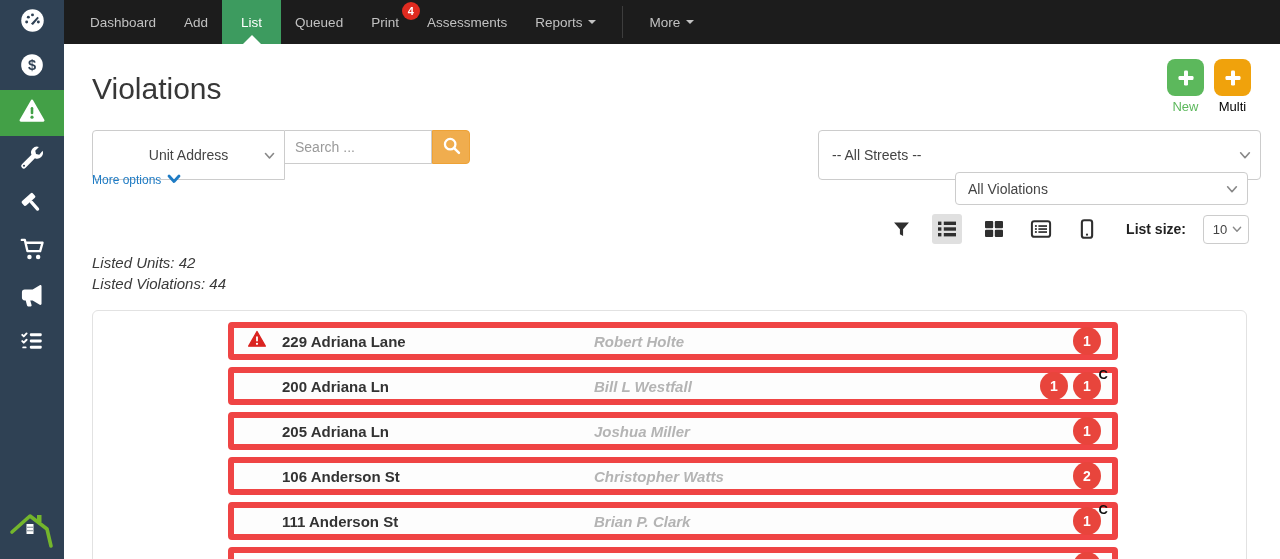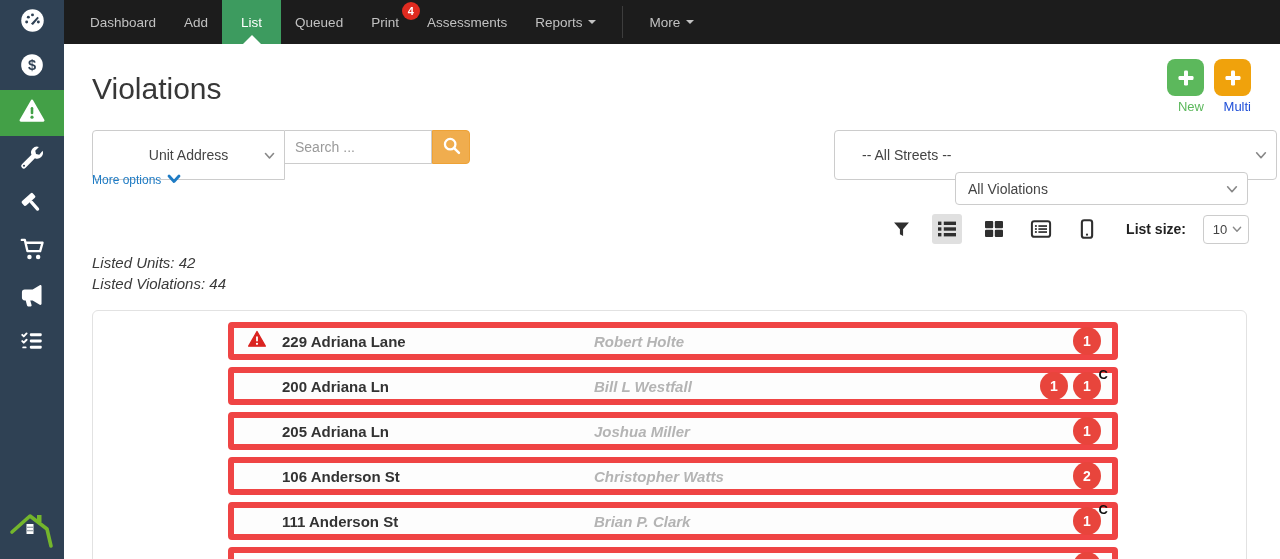--- a/index.html
+++ b/index.html
@@ -28,44 +28,44 @@
               display:flex; align-items:center; justify-content:center; }
   .nav-caret { display:inline-block; margin-left:6px; border-left:4px solid transparent;
               border-right:4px solid transparent; border-top:4px solid #c2c2c2; }
   .nav-divider { width:1px; background:#3d3d3d; margin:6px 12px; }
 
   
   .content { position:absolute; left:64px; top:44px; right:0; bottom:0; background:#fff; }
   .page-title { position:absolute; left:28px; top:28px; font-size:30px; font-weight:500; color:#373737; }
 
   .actions { position:absolute; top:15px; right:29px; display:flex; gap:10px; }
-  .action-btn { display:flex; flex-direction:column; align-items:flex-end; cursor:pointer; }
+  .action-btn { display:flex; flex-direction:column; align-items:center; cursor:pointer; }
   .action-sq { width:37px; height:37px; border-radius:8px; display:flex; align-items:center; justify-content:center; }
   .action-sq.green { background:#5cb85c; }
   .action-sq.orange { background:#f0a20c; }
   .action-label { font-size:13px; margin-top:3px; }
   .action-label.green { color:#5cb85c; }
-  .action-label.orange { color:#1d4ed8; }
+  .action-label.orange { color:#000000; }
 
   .fselect { position:relative; background:#fff; border:1px solid #ccc; border-radius:4px;
              height:50px; display:flex; align-items:center; font-size:14px; color:#444; cursor:pointer; }
   .fselect .chev { position:absolute; right:9px; top:50%; transform:translateY(-50%); }
 
   .search-row { position:absolute; left:28px; top:86px; display:flex; }
   .sel-category { width:193px; justify-content:center; border-radius:4px 0 0 4px; }
   .search-input { width:147px; height:34px; border:1px solid #ccc; border-left:none; padding:0 10px;
              font-size:14px; color:#555; outline:none; font-family:"Liberation Sans", sans-serif; }
   .search-input::placeholder { color:#9a9a9a; }
   .search-btn { width:38px; height:34px; background:#f0ad4e; border:1px solid #eea236;
              border-radius:0 4px 4px 0; display:flex; align-items:center; justify-content:center; cursor:pointer; }
 
   .more-options { position:absolute; left:28px; top:129px; color:#1e7bc4; font-size:12px;
              display:flex; align-items:center; gap:6px; cursor:pointer; }
 
-  .sel-streets { position:absolute; left:770px; top:86px; width:443px; padding-left:27px; }
+  .sel-streets { position:absolute; left:754px; top:86px; width:443px; padding-left:13px; }
   .sel-violations { position:absolute; left:891px; top:128px; width:293px; height:33px; padding-left:12px; }
 
   .toolbar { position:absolute; right:31px; top:168px; height:34px; display:flex; align-items:center; gap:17px; }
   .tb-icon { display:flex; align-items:center; justify-content:center; cursor:pointer; padding:3px; border-radius:3px; }
   .tb-icon.selected { background:#e0e0e0; }
   .list-size-label { font-size:14px; font-weight:bold; color:#222; margin-left:8px; white-space:nowrap; }
   .sel-size { width:46px; height:29px; justify-content:center; padding-right:12px; font-size:13px; }
   .sel-size .chev { right:6px; }
 
   .stats { position:absolute; left:28px; top:208px; font-style:italic; font-size:15px; color:#3a3a3a; line-height:21px; }

